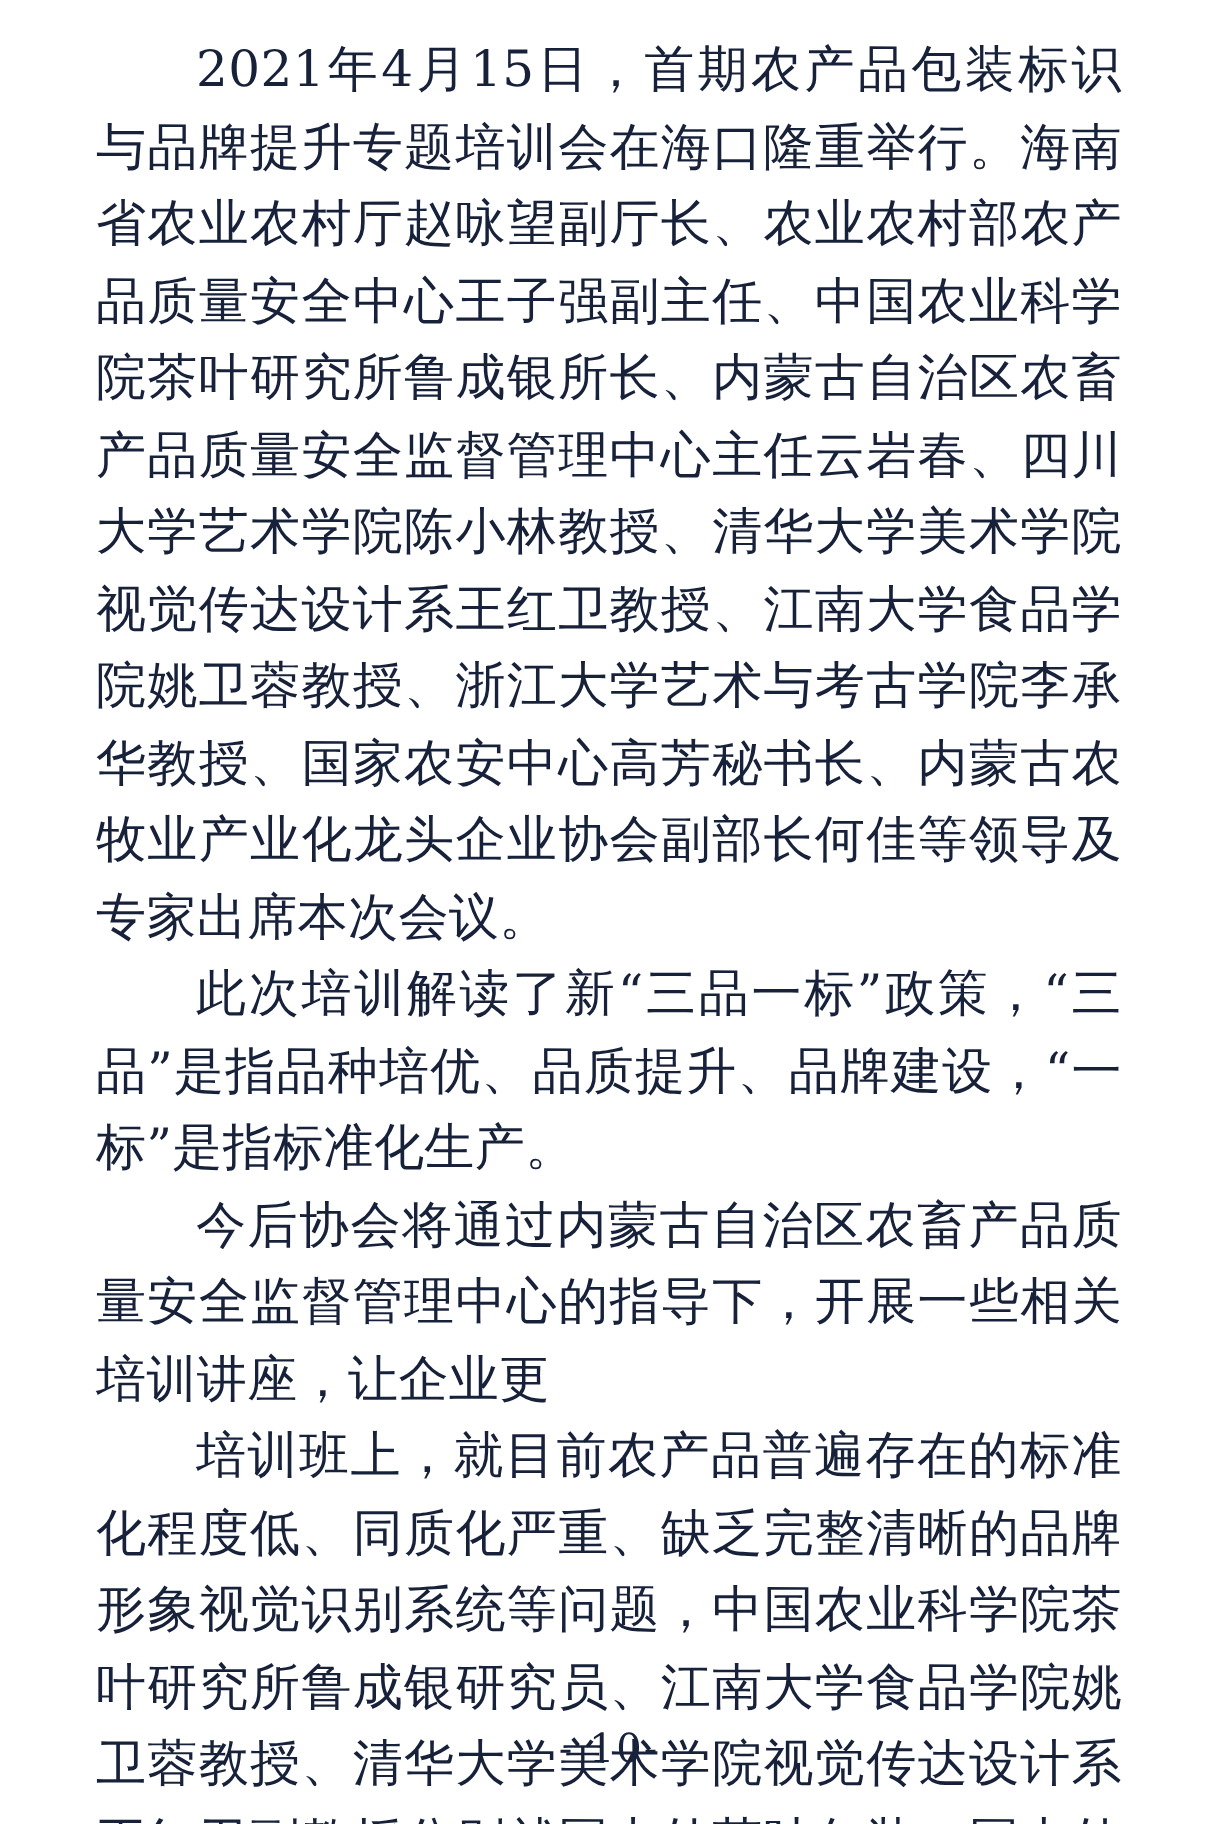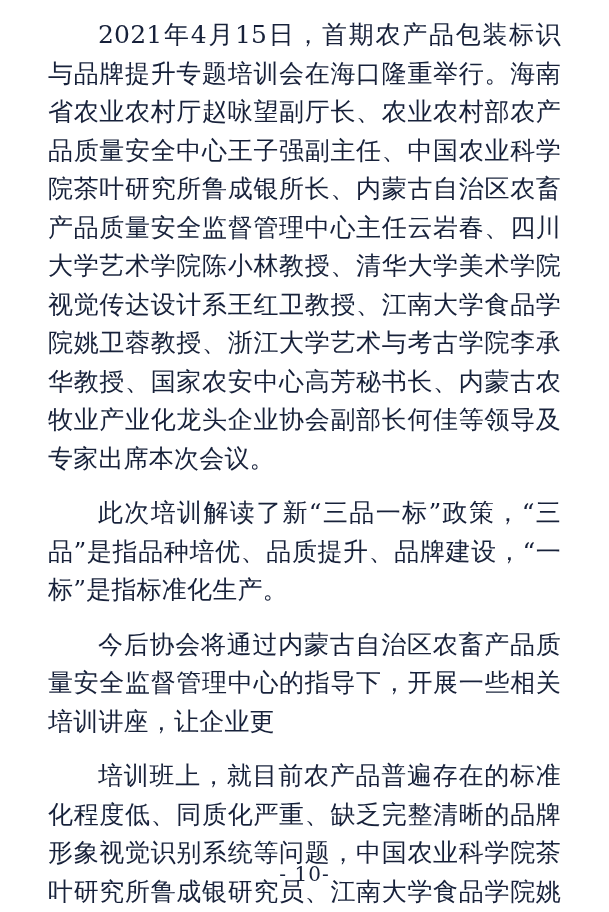--- a/index.html
+++ b/index.html
@@ -29,21 +29,21 @@
     text-align: justify;
     text-justify: inter-ideograph;
     color: #17213a;
   }
   .para {
     margin: 0 0 0 0;
     text-indent: 2em;
     font-family: "DejaVu Serif", "Liberation Serif", serif;
   }
   .para + .para {
-    margin-top: 16px;
+    margin-top: 0px;
   }
   .footer {
     position: absolute;
     left: 0;
     right: 0;
     bottom: 26px;
     text-align: center;
     font-size: 20px;
     color: #18223a;
     letter-spacing: 1px;

